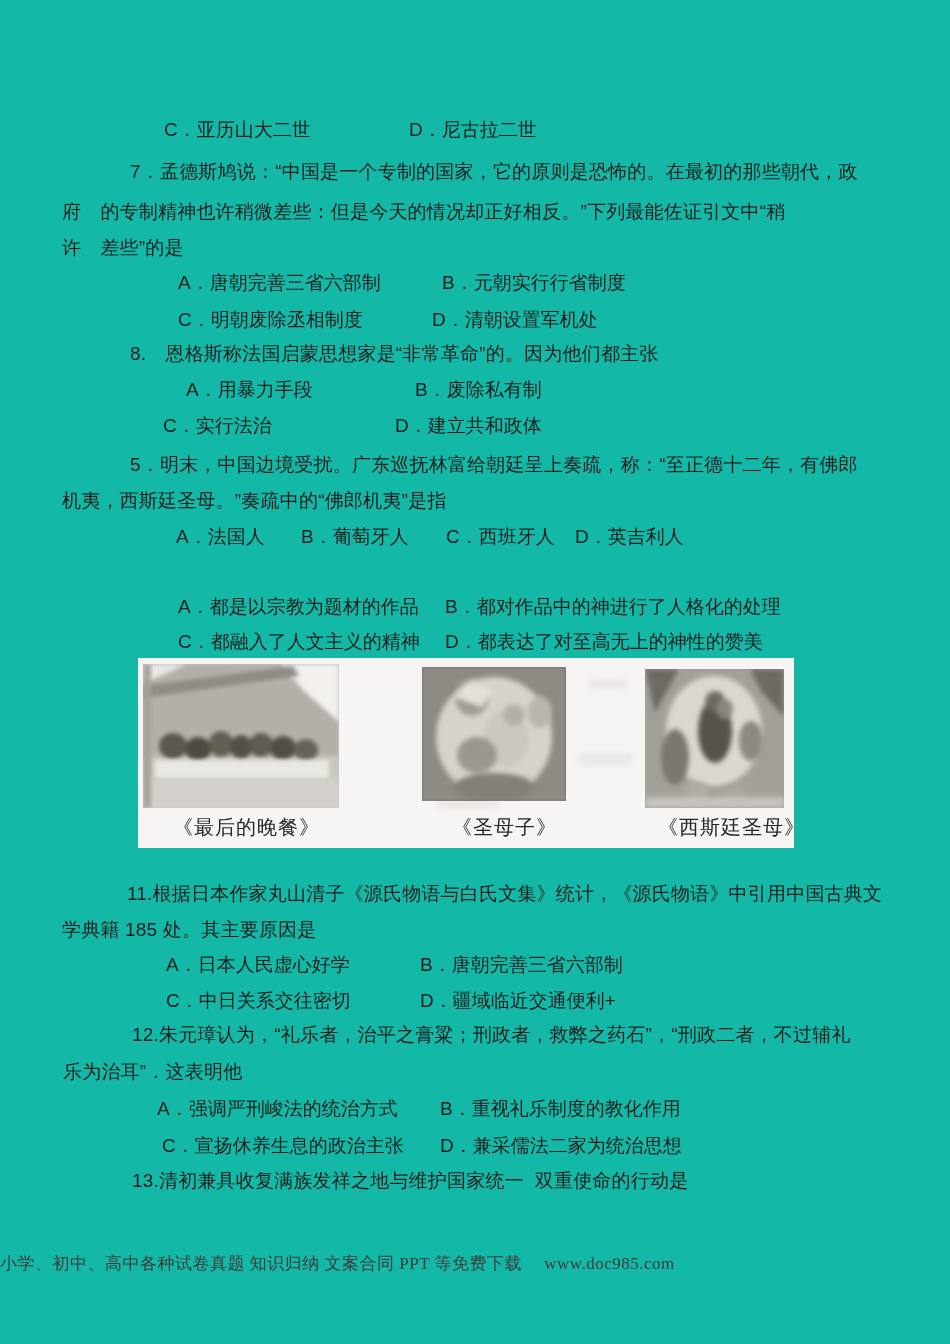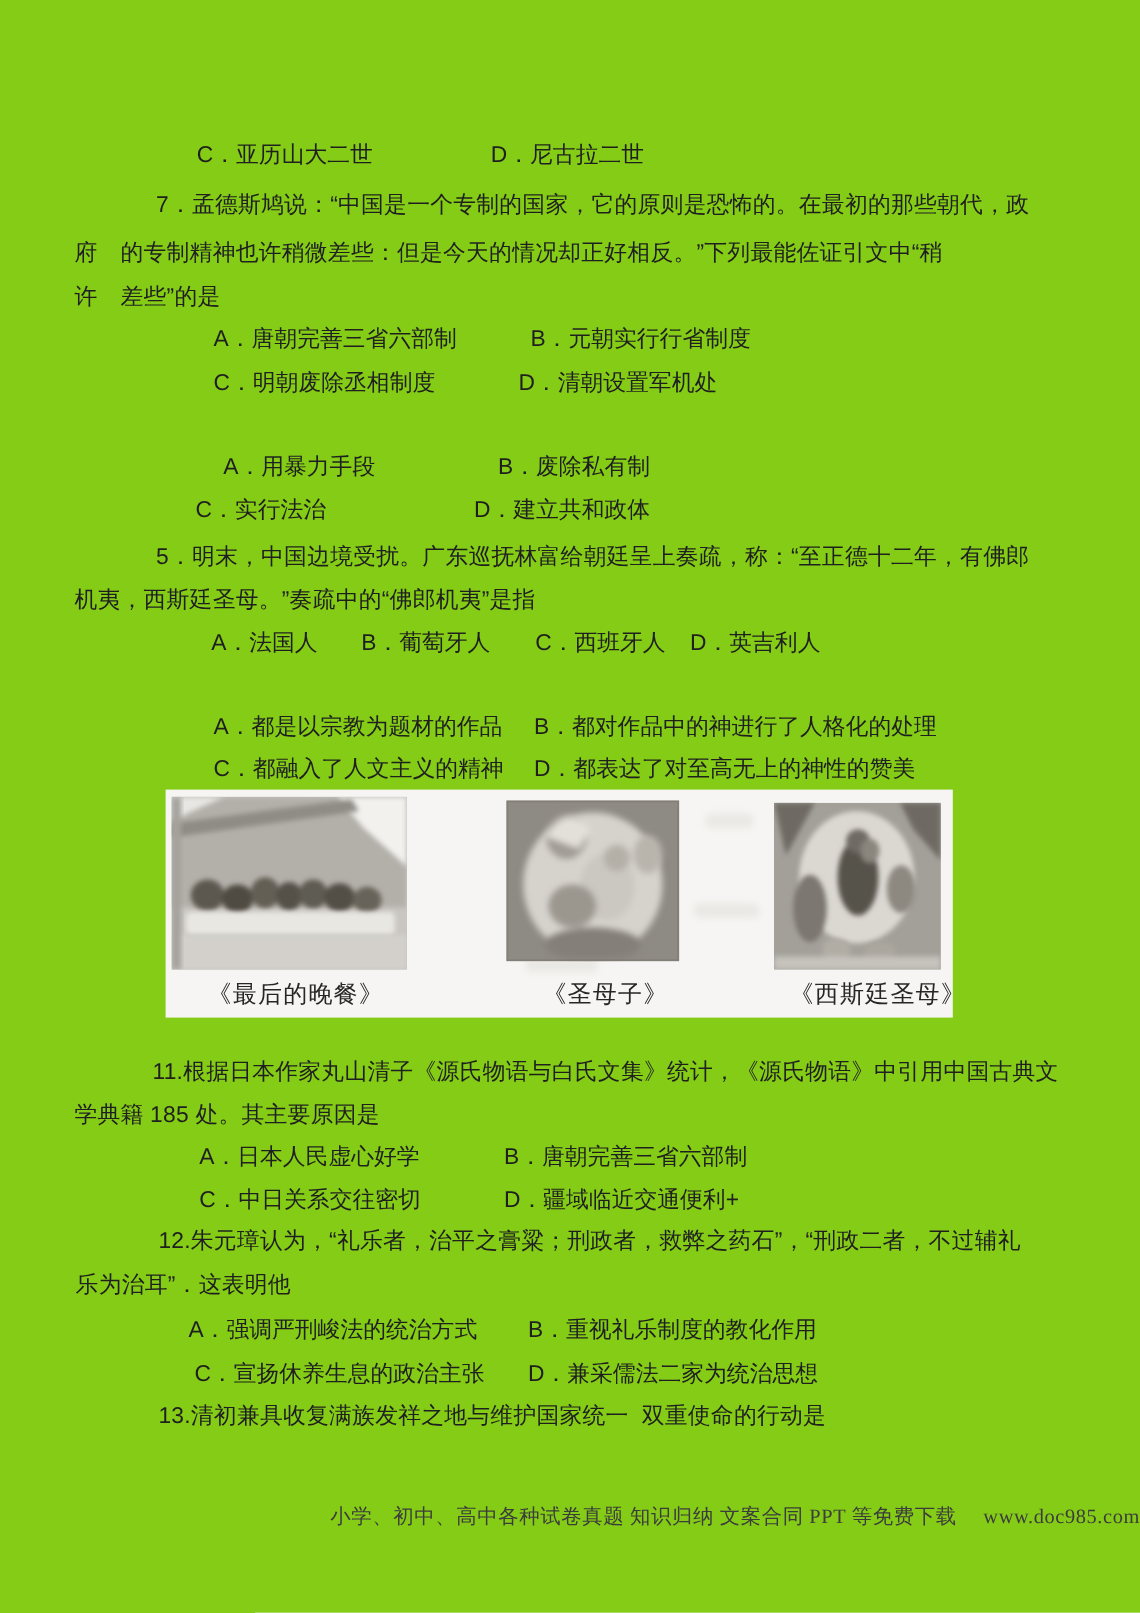--- a/index.html
+++ b/index.html
@@ -1,57 +1,58 @@
 <!DOCTYPE html>
 <html><head>
 <meta charset="utf-8">
 <style>
   html,body{margin:0;padding:0;}
   body{
     width:950px;height:1344px;background:#ffffff;position:relative;overflow:hidden;
     font-family:"Liberation Sans","DejaVu Sans",sans-serif;
   }
-  .page{position:absolute;left:0;top:0;width:950px;height:1344px;background:#84cc16;}
+  .page{position:absolute;left:0;top:0;width:950px;height:1344px;background:#14b8a6;}
   .ln{
     position:absolute;font-size:19px;line-height:26px;color:#1f1f1f;
     white-space:pre;letter-spacing:0.2px;
   }
   .opt{position:absolute;font-size:19px;line-height:26px;color:#1f1f1f;white-space:pre;}
   .strip{
     position:absolute;left:138px;top:658px;width:656px;height:190px;
     background:#f6f5f3;
   }
   .smudge{position:absolute;background:#dcd9d4;opacity:.45;filter:blur(3px);border-radius:4px;}
   .painting{position:absolute;box-shadow:0 0 0 1px #c2bfba inset;}
   .caption{
-    position:absolute;font-family:Liberation Sans, sans-serif;
+    position:absolute;font-family:Liberation Mono, monospace;
     font-size:20px;line-height:24px;color:#262626;letter-spacing:1px;white-space:pre;
   }
   .footer{
-    position:absolute;left:0;top:1252px;width:950px;text-align:right;
+    position:absolute;left:0;top:1252px;width:950px;text-align:left;
     font-family:"Liberation Serif","DejaVu Serif",serif;
     font-size:17px;color:#3c3c3c;letter-spacing:0.5px;white-space:pre;
   }
 </style>
 </head>
 <body>
 
 <div class="page">
 
   <div class="opt" style="left:164px;top:117px">C．亚历山大二世</div>
   <div class="opt" style="left:409px;top:117px">D．尼古拉二世</div>
 
   <div class="ln" style="left:130px;top:159px">7．孟德斯鸠说：“中国是一个专制的国家，它的原则是恐怖的。在最初的那些朝代，政</div>
   <div class="ln" style="left:62px;top:199px">府　的专制精神也许稍微差些：但是今天的情况却正好相反。”下列最能佐证引文中“稍</div>
   <div class="ln" style="left:62px;top:235px">许　差些”的是</div>
   <div class="opt" style="left:178px;top:270px">A．唐朝完善三省六部制</div>
   <div class="opt" style="left:442px;top:270px">B．元朝实行行省制度</div>
   <div class="opt" style="left:178px;top:307px">C．明朝废除丞相制度</div>
   <div class="opt" style="left:432px;top:307px">D．清朝设置军机处</div>
 
+  <div class="ln" style="left:130px;top:341px">8.　恩格斯称法国启蒙思想家是“非常革命”的。因为他们都主张</div>
   <div class="opt" style="left:186px;top:377px">A．用暴力手段</div>
   <div class="opt" style="left:415px;top:377px">B．废除私有制</div>
   <div class="opt" style="left:163px;top:413px">C．实行法治</div>
   <div class="opt" style="left:395px;top:413px">D．建立共和政体</div>
 
   <div class="ln" style="left:130px;top:452px">5．明末，中国边境受扰。广东巡抚林富给朝廷呈上奏疏，称：“至正德十二年，有佛郎</div>
   <div class="ln" style="left:62px;top:488px">机夷，西斯廷圣母。”奏疏中的“佛郎机夷”是指</div>
   <div class="opt" style="left:176px;top:524px">A．法国人</div>
   <div class="opt" style="left:301px;top:524px">B．葡萄牙人</div>
   <div class="opt" style="left:446px;top:524px">C．西班牙人</div>

